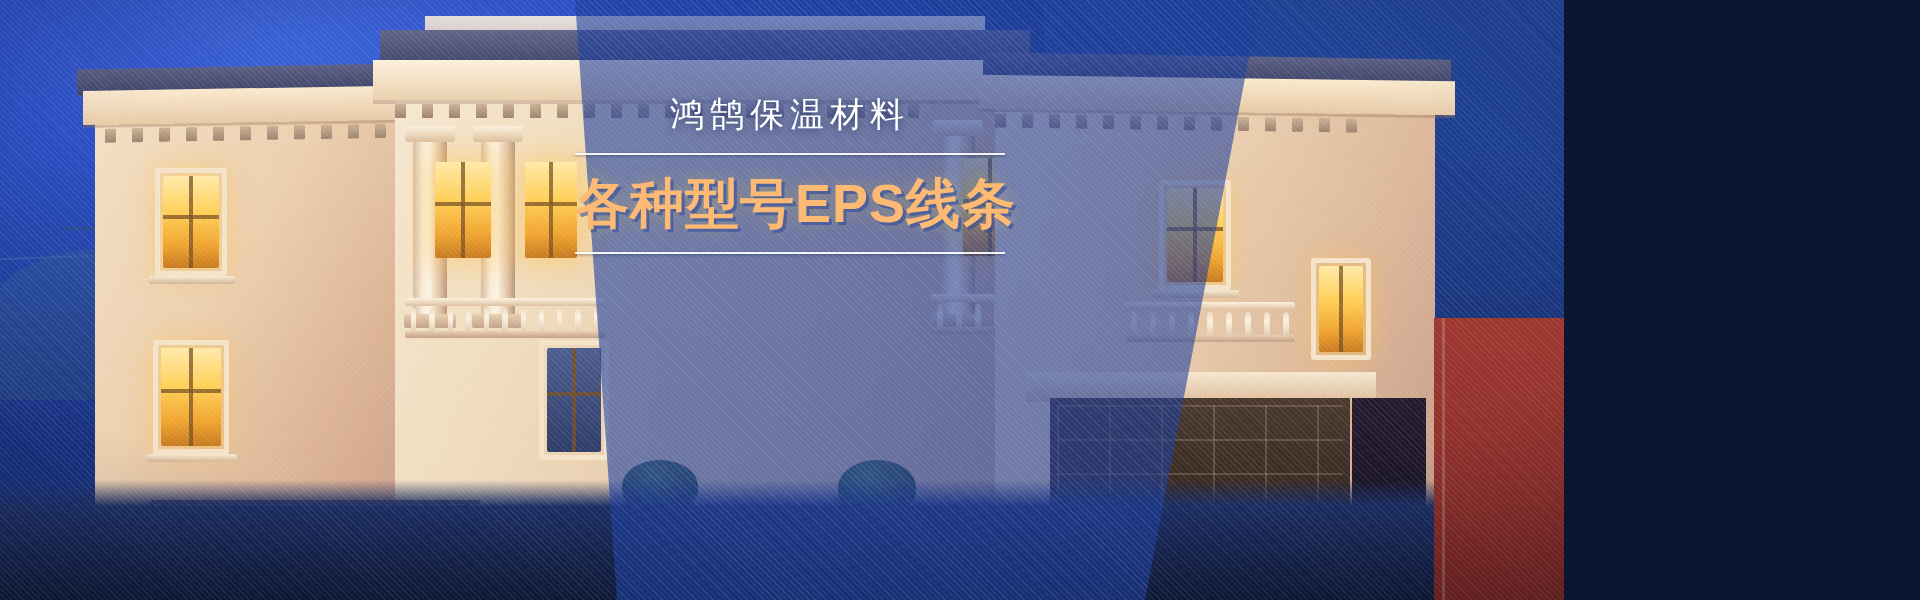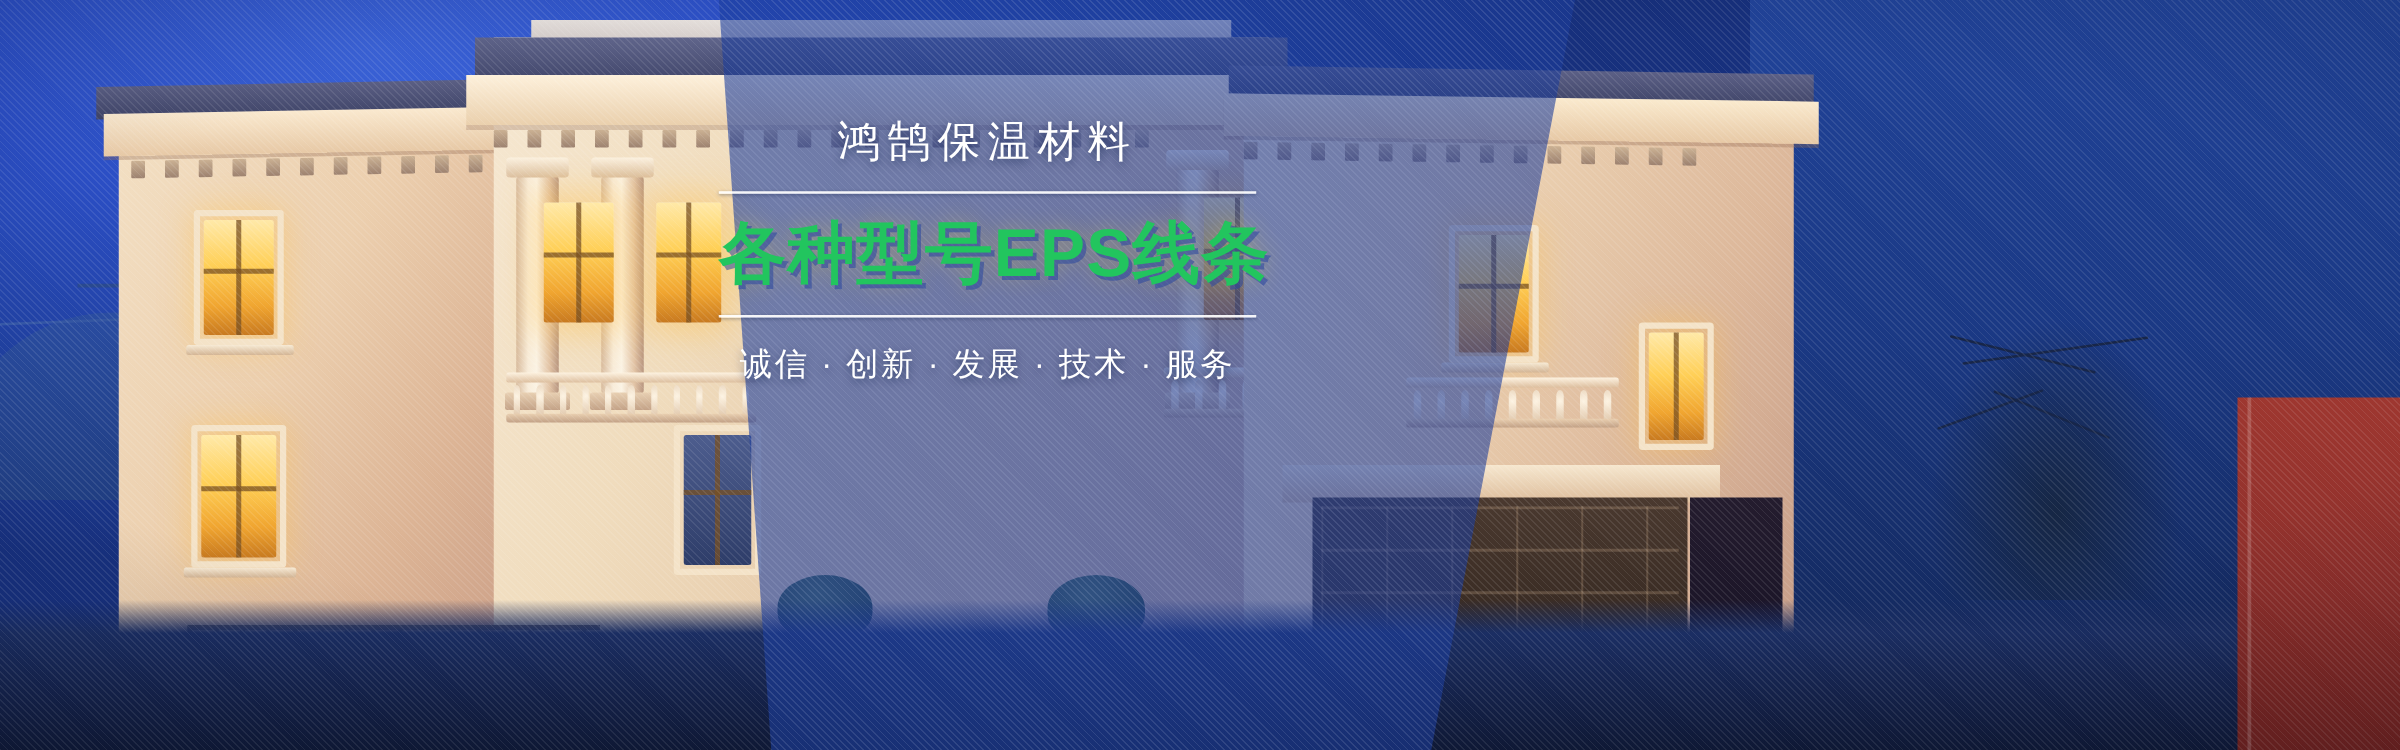--- a/index.html
+++ b/index.html
@@ -1,18 +1,18 @@
 <!DOCTYPE html>
 <html><head>
 <meta charset="utf-8">
 <style>
   html,body{margin:0;padding:0;background:#0b1530;}
   *{box-sizing:border-box;}
   .banner{
-    position:relative;width:1920px;height:600px;overflow:hidden;
+    position:relative;width:1564px;height:600px;overflow:hidden;
     font-family:"Liberation Sans","DejaVu Sans",sans-serif;
     background:#1b3fa8;
   }
 
   
   .photo{position:absolute;inset:0;overflow:hidden;}
 
   
   .sky{position:absolute;left:0;top:0;width:1920px;height:600px;
     background:
@@ -160,21 +160,21 @@
   .brand{
     color:#ffffff;font-size:34px;letter-spacing:6px;font-weight:400;
     line-height:1.1;text-shadow:0 2px 8px rgba(0,20,60,.55);
     white-space:nowrap;
   }
   .rule{height:2px;background:rgba(255,255,255,.92);margin:20px 0 18px 0;width:430px;
     box-shadow:0 1px 3px rgba(0,20,60,.4);}
   .rule.bottom{margin:18px 0 20px 0;}
 
   .headline{
-    color:#22c55e;font-weight:700;font-size:54px;line-height:1.12;letter-spacing:1px;
+    color:#fdba74;font-weight:700;font-size:54px;line-height:1.12;letter-spacing:1px;
     white-space:nowrap;
     text-shadow:
       3px 3px 0 rgba(40,70,160,.55),
       0 0 18px rgba(255,220,40,.30);
   }
 
   .tagline{
     color:#ffffff;font-size:26px;letter-spacing:2px;font-weight:400;white-space:nowrap;
     text-shadow:0 2px 7px rgba(0,20,60,.55);
   }
@@ -427,16 +427,15 @@
   </div>
 
   <div class="panel"></div>
   <div class="panel-hatch"></div>
 
   <div class="copy">
     <div class="brand">鸿鹄保温材料</div>
     <div class="rule"></div>
     <div class="headline">各种型号EPS线条</div>
     <div class="rule bottom"></div>
-    <div class="tagline">诚信 · 创新 · 发展 · 技术 · 服务</div>
   </div>
 
 </div>
 
 </body></html>

